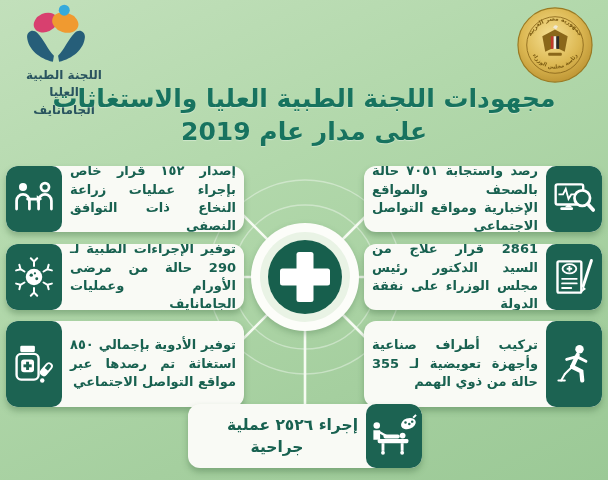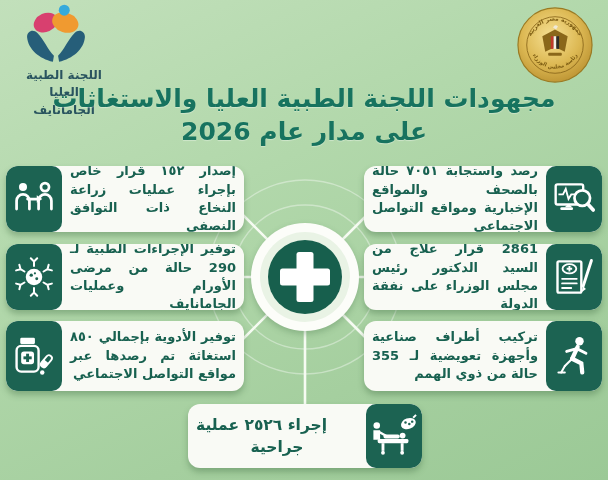--- a/index.html
+++ b/index.html
@@ -19,23 +19,23 @@
   .stat-box{position:absolute;display:flex;background:#f9faf5;border-radius:12px;overflow:hidden;
             box-shadow:0 4px 6px rgba(60,105,62,.38);}
   .icon-cell{flex:0 0 56px;background:#1c6352;border-radius:10px;display:flex;align-items:center;justify-content:center;}
   .text-cell{flex:1;display:flex;align-items:center;padding:11px 8px;}
   .text-cell p{margin:0;width:100%;direction:rtl;text-align:justify;text-align-last:right;
                font-size:13px;font-weight:bold;color:#186150;line-height:1.42;}
   .left-col{left:6px;width:238px;}
   .right-col{left:364px;width:238px;}
   .row1{top:166px;height:66px;}
   .row2{top:244px;height:66px;}
-  .row3{top:321px;height:70px;}
+  .row3{top:321px;height:86px;}
   .bottom-box{left:188px;top:404px;width:234px;height:64px;}
-  .bottom-box .text-cell p{text-align:left;text-align-last:center;font-size:15.5px;}
+  .bottom-box .text-cell p{text-align:right;text-align-last:center;font-size:15.5px;}
   
   .badge{position:absolute;left:251px;top:223px;width:108px;height:108px;border-radius:50%;
          background:#fcfdf9;display:flex;align-items:center;justify-content:center;
          box-shadow:0 3px 6px rgba(60,105,62,.30);}
   .badge-inner{width:74px;height:74px;border-radius:50%;background:#175f4d;
                box-shadow:0 0 0 8px #e9f3e5;display:flex;align-items:center;justify-content:center;}
   svg{display:block;}
 </style>
 </head>
 <body>
@@ -95,21 +95,21 @@
       <path d="M38 22 q2 -4 5 -1 l-2 3 z" fill="#efe9d8"></path>
       <rect x="35.8" y="31" width="2.8" height="13" fill="#c0392b"></rect>
       <rect x="38.6" y="31" width="2.8" height="13" fill="#f2f0ea"></rect>
       <rect x="41.4" y="31" width="2.8" height="13" fill="#2b2b2b"></rect>
       <rect x="33" y="48" width="14" height="3" rx="1" fill="#8a671a"></rect>
     </g>
   </svg>
 
   <div class="title">
     <div>مجهودات اللجنة الطبية العليا والاستغاثات</div>
-    <div>على مدار عام 2026</div>
+    <div>على مدار عام 2019</div>
   </div>
 
   <div class="stat-box left-col row1">
     <div class="icon-cell">
       <svg width="44" height="44" viewBox="0 0 48 48">
         <g stroke="#fff" stroke-width="3" fill="none" stroke-linecap="round">
           <circle cx="12" cy="11" r="4.4" fill="#fff" stroke="none"></circle>
           <path d="M5 35 v-9 a7 7 0 0 1 14 0 v9"></path>
           <circle cx="36" cy="11" r="4.4"></circle>
           <path d="M29 35 v-9 a7 7 0 0 1 14 0 v9"></path>

